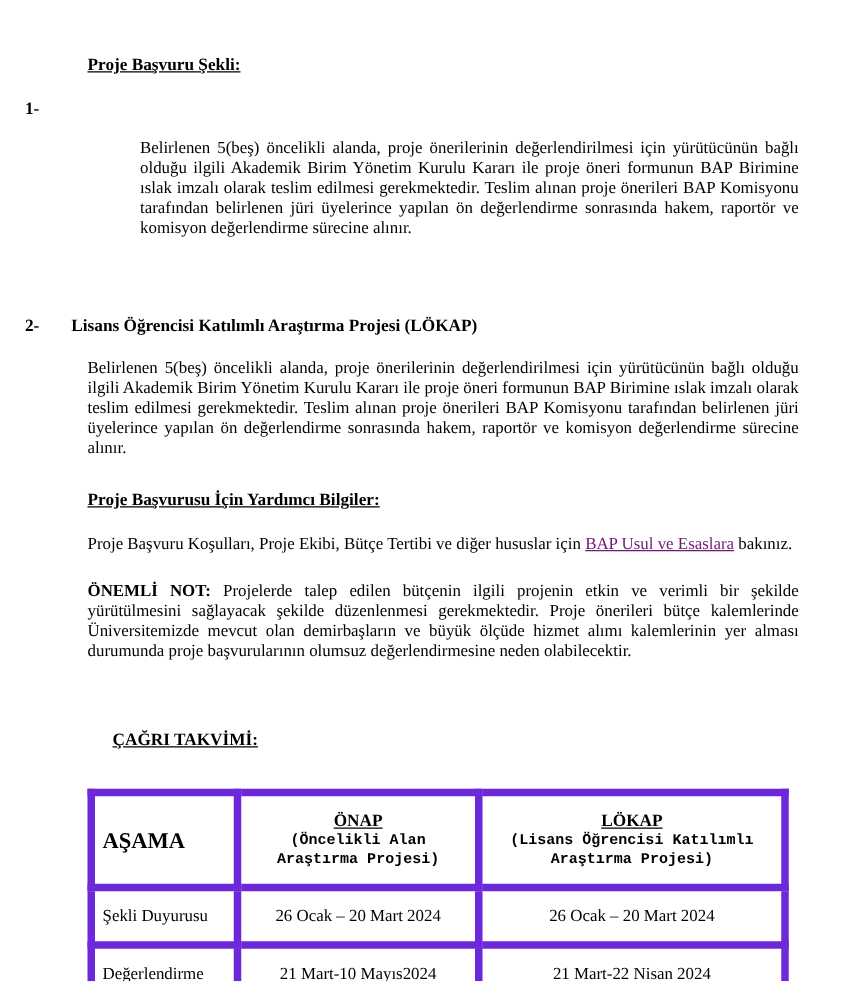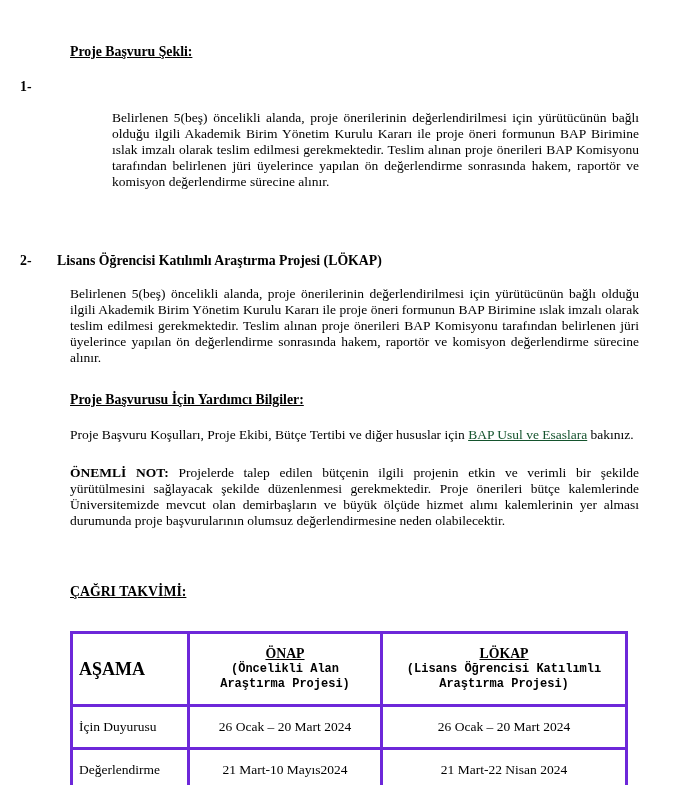--- a/index.html
+++ b/index.html
@@ -29,30 +29,30 @@
   .para{
     text-align:justify;
     margin:0;
   }
   .para.indented{margin-left:42px;}
   .mb-item2{margin-bottom:63px;}
   .mb-para2{margin-bottom:26px;}
   .mb-helper-head{margin-bottom:19px;font-family:Liberation Serif, serif;}
   .mb-linkpara{margin-bottom:22px;}
   .mb-important{margin-bottom:55px;}
-  .mb-calendar-head{margin-bottom:31px;}
+  .mb-calendar-head{margin-bottom:31px;margin-left:20px;}
   a.doclink{text-decoration:underline;cursor:pointer;}
   .bold{font-weight:bold;}
   table.calendar{
     border-collapse:collapse;
     table-layout:fixed;
     width:555px;
   }
   table.calendar td,table.calendar th{
-    border:3px solid #6d28d9;
+    border:6px solid #6d28d9;
     padding:12px 6px;
     vertical-align:middle;
     box-sizing:border-box;
   }
   table.calendar{border:2px solid #4a4a4a;}
   th.stage-h{
     text-align:left;
     font-size:18px;
     font-weight:bold;
     font-family:"Liberation Serif","DejaVu Serif",serif;
@@ -92,21 +92,21 @@
   <div class="item-heading" style="margin-bottom:17px;">
     <span class="num">2-</span>
     <span>Lisans Öğrencisi Katılımlı Araştırma Projesi (LÖKAP)</span>
   </div>
 
   <p class="para mb-para2">Belirlenen 5(beş) öncelikli alanda, proje önerilerinin değerlendirilmesi için yürütücünün bağlı olduğu ilgili Akademik Birim Yönetim Kurulu Kararı ile proje öneri formunun BAP Birimine ıslak imzalı olarak teslim edilmesi gerekmektedir. Teslim alınan proje önerileri BAP Komisyonu tarafından belirlenen jüri üyelerince yapılan ön değerlendirme sonrasında hakem, raportör ve komisyon değerlendirme sürecine alınır.</p>
 
   <p class="h-underline mb-helper-head">Proje Başvurusu İçin Yardımcı Bilgiler:</p>
 
   <p class="para mb-linkpara">
-    <span>Proje Başvuru Koşulları, Proje Ekibi, Bütçe Tertibi ve diğer hususlar için </span><a class="doclink" style="color: #14532d;">BAP Usul ve Esaslara</a><span> bakınız.</span>
+    <span>Proje Başvuru Koşulları, Proje Ekibi, Bütçe Tertibi ve diğer hususlar için </span><a class="doclink" style="color: #701a75;">BAP Usul ve Esaslara</a><span> bakınız.</span>
   </p>
 
   <p class="para mb-important">
     <span class="bold">ÖNEMLİ NOT:</span><span> Projelerde talep edilen bütçenin ilgili projenin etkin ve verimli bir şekilde yürütülmesini sağlayacak şekilde düzenlenmesi gerekmektedir. Proje önerileri bütçe kalemlerinde Üniversitemizde mevcut olan demirbaşların ve büyük ölçüde hizmet alımı kalemlerinin yer alması durumunda proje başvurularının olumsuz değerlendirmesine neden olabilecektir.</span>
   </p>
 
   <p class="h-underline mb-calendar-head">ÇAĞRI TAKVİMİ:</p>
 
   <table class="calendar">
     <colgroup>
@@ -120,21 +120,21 @@
       <th class="proj-h">
         <div class="proj-top">ÖNAP</div>
         <div class="proj-sub">(Öncelikli Alan Araştırma Projesi)</div>
       </th>
       <th class="proj-h">
         <div class="proj-top">LÖKAP</div>
         <div class="proj-sub">(Lisans Öğrencisi Katılımlı Araştırma Projesi)</div>
       </th>
     </tr>
     <tr class="data-row">
-      <td class="stage-cell">İçin Duyurusu</td>
+      <td class="stage-cell">Şekli Duyurusu</td>
       <td class="date-cell">26 Ocak – 20 Mart 2024</td>
       <td class="date-cell">26 Ocak – 20 Mart 2024</td>
     </tr>
     <tr class="data-row">
       <td class="stage-cell">Değerlendirme</td>
       <td class="date-cell">21 Mart-10 Mayıs2024</td>
       <td class="date-cell">21 Mart-22 Nisan 2024</td>
     </tr>
   </tbody>
     </table>

